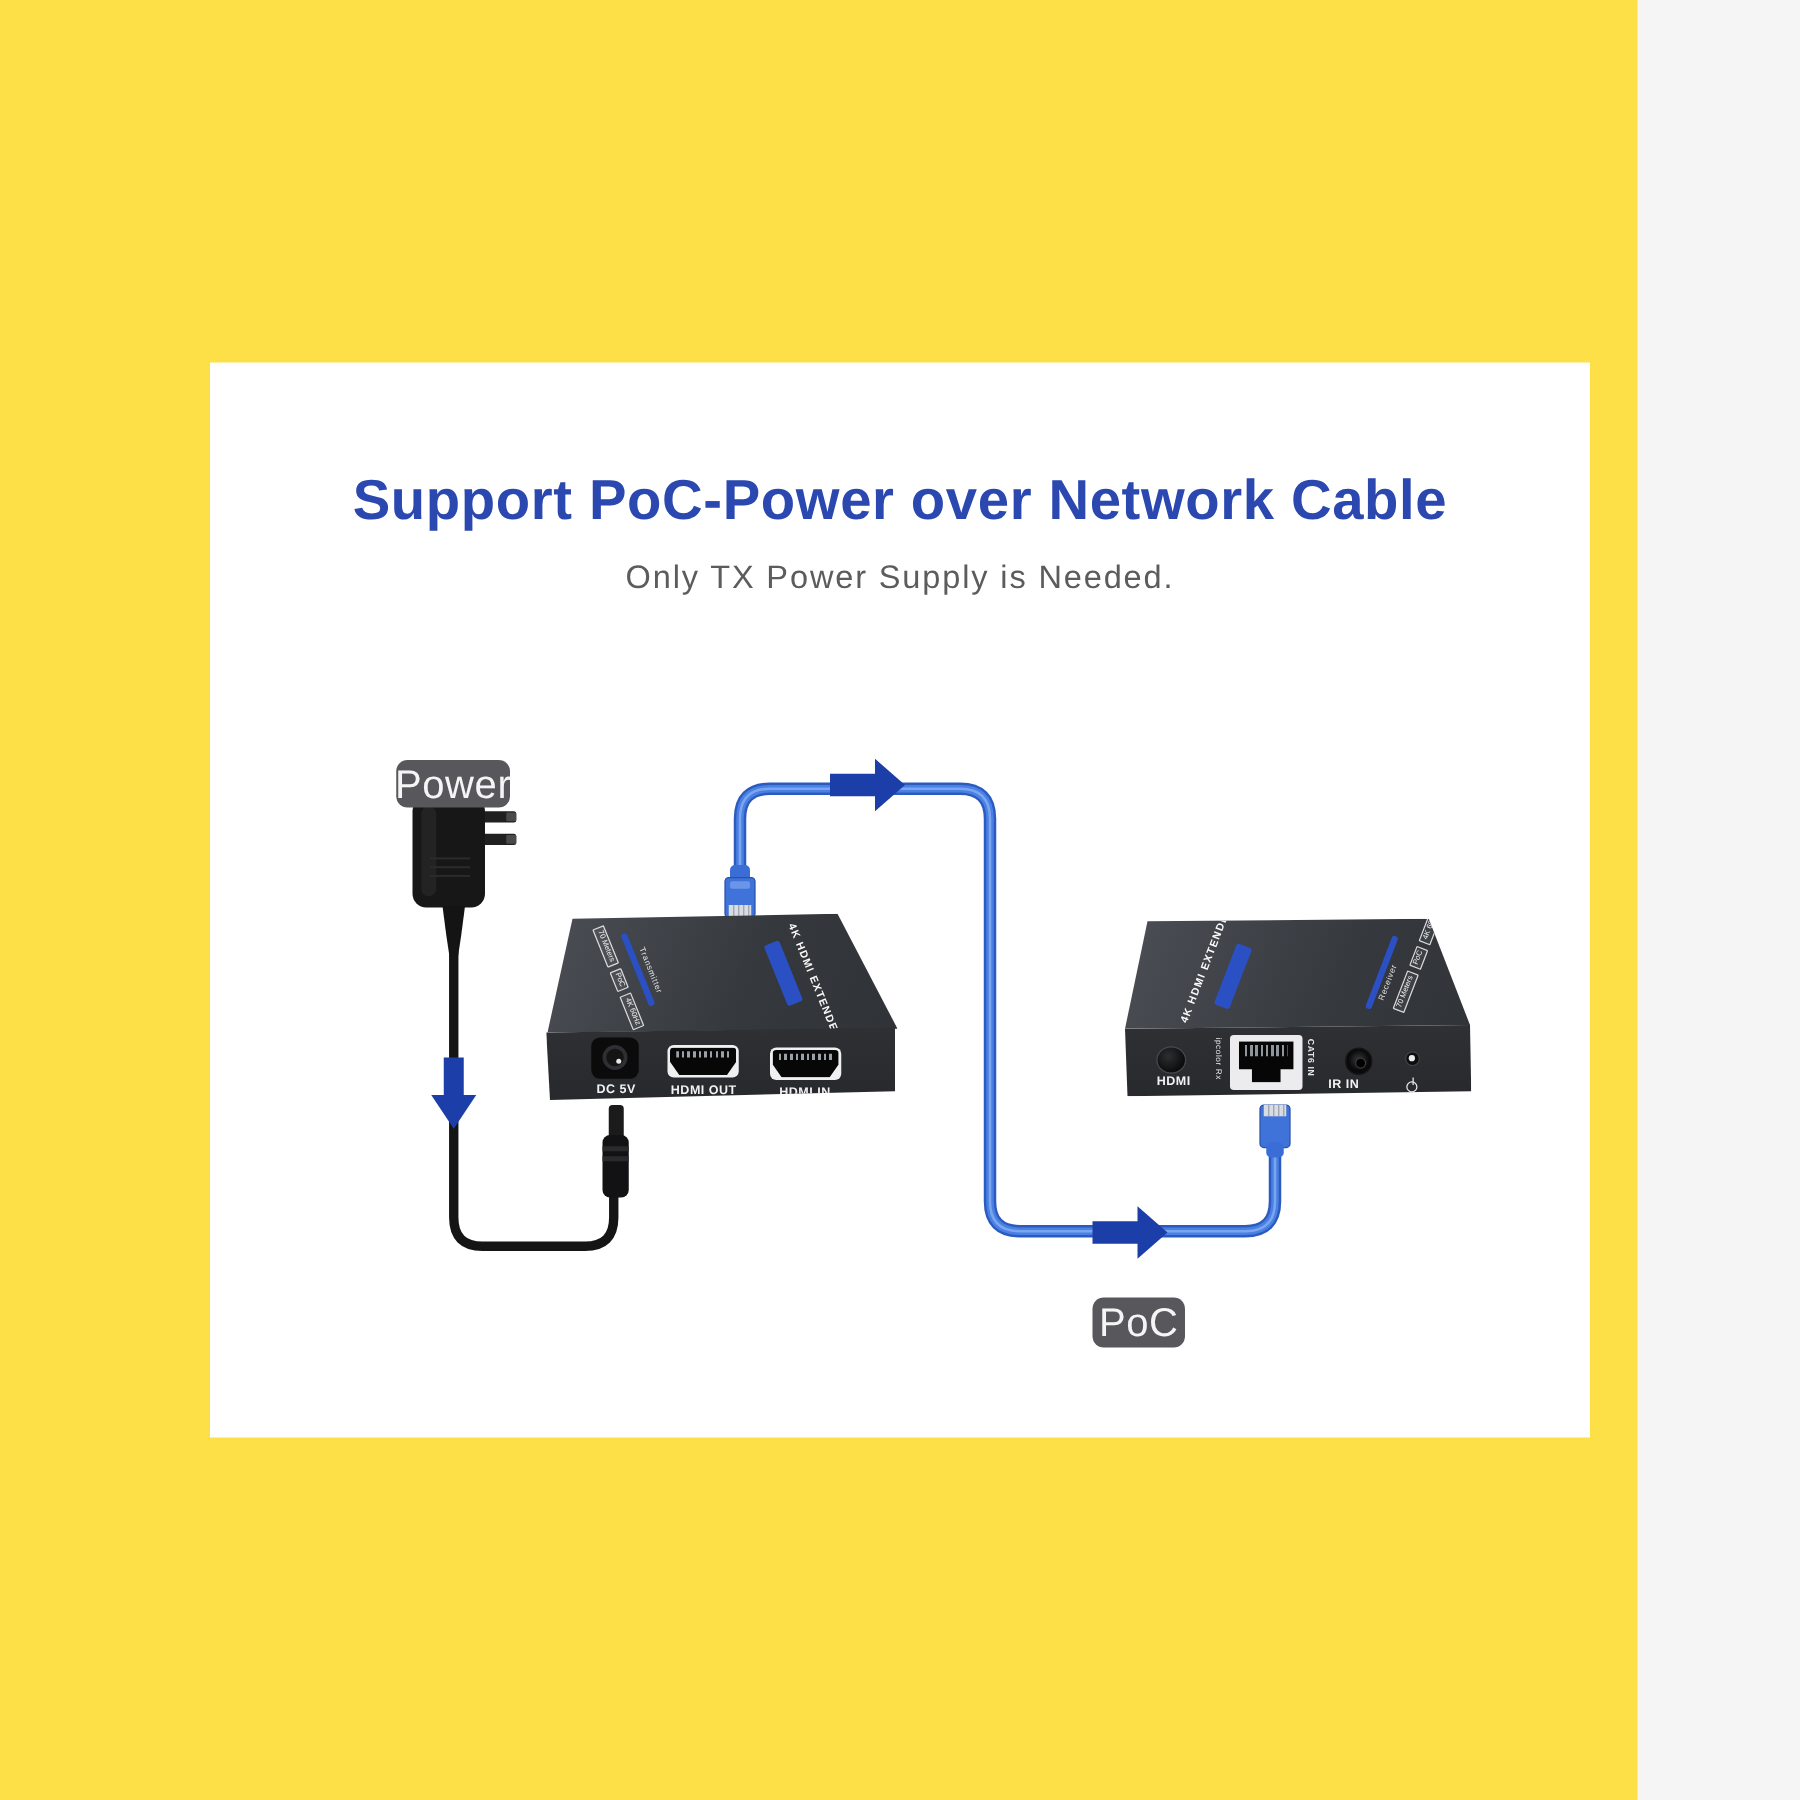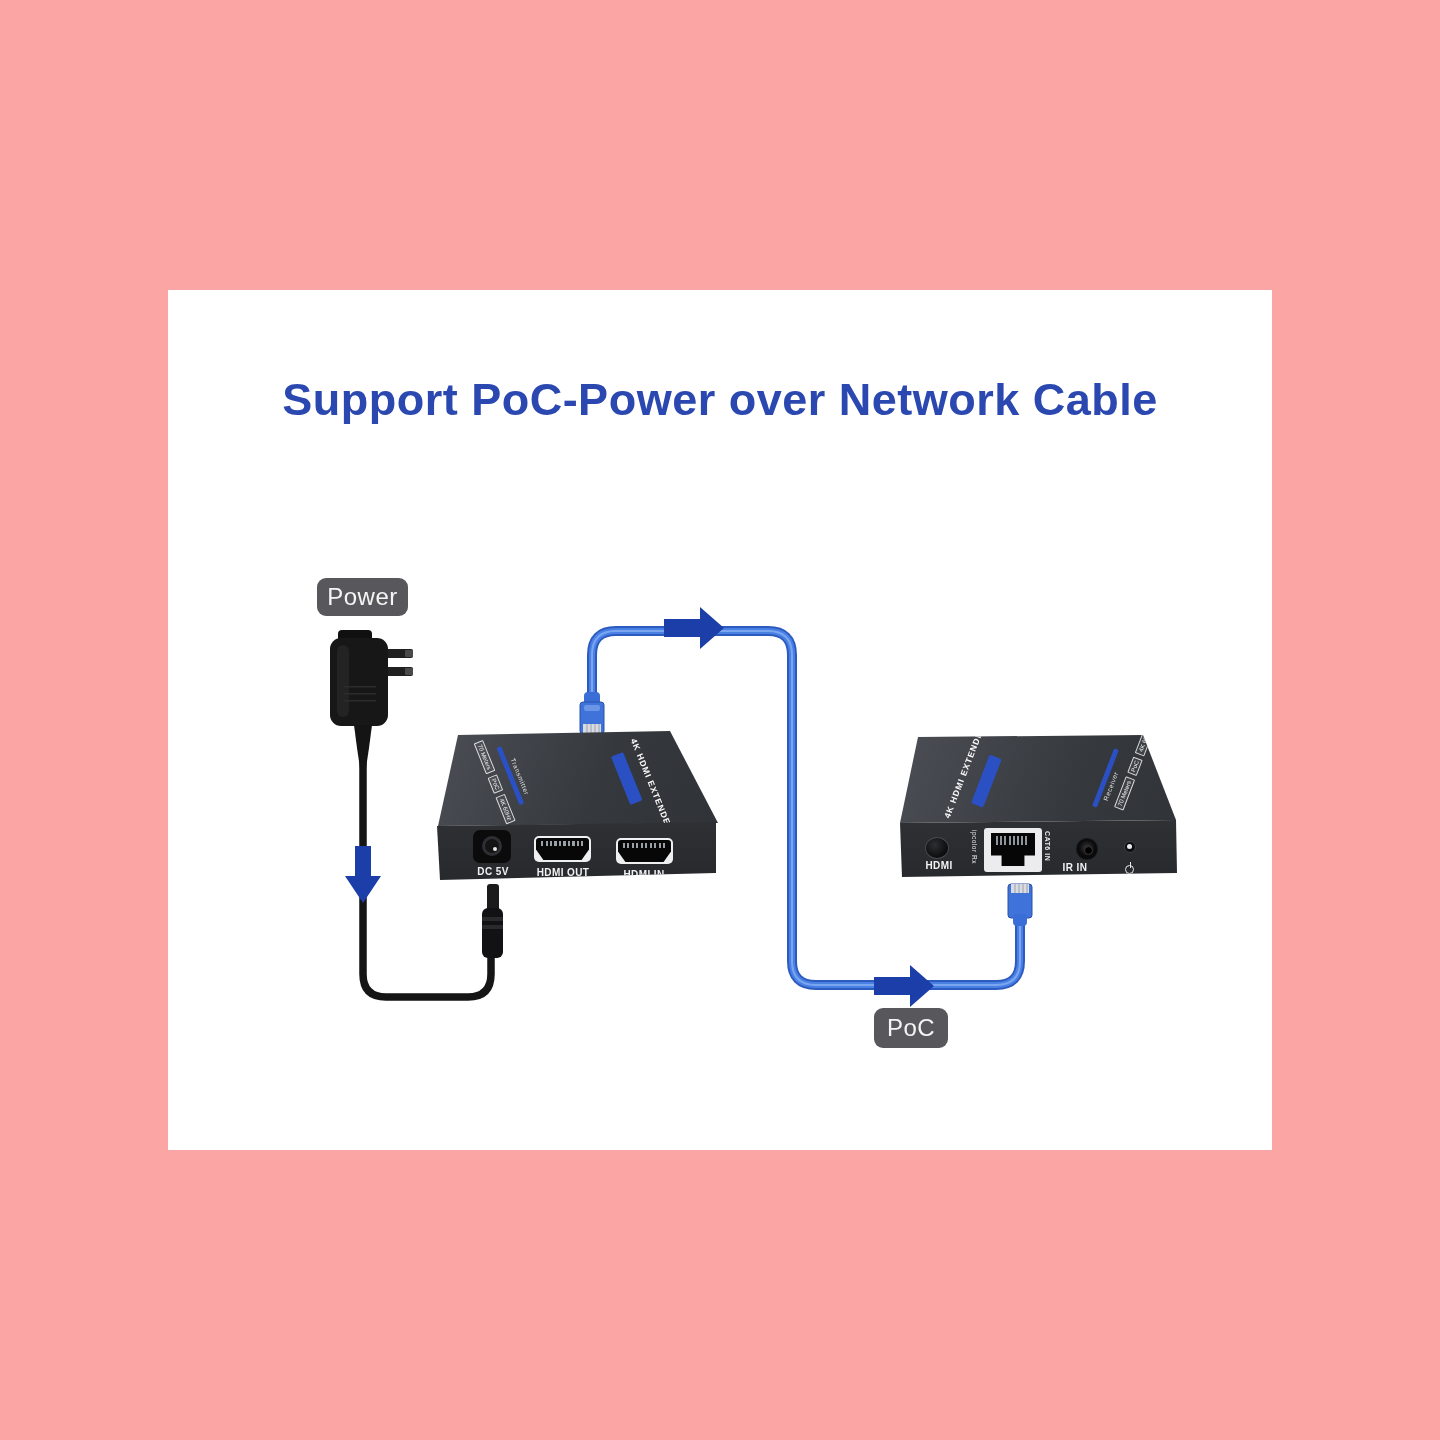--- a/index.html
+++ b/index.html
@@ -1,21 +1,21 @@
 <!DOCTYPE html>
 <html><head>
 <meta charset="utf-8">
 <style>
   html,body{margin:0;padding:0;background:#f5f5f6;}
-  #stage{position:relative;width:1440px;height:1440px;background:#fca5a5;font-family:"Liberation Sans",sans-serif;overflow:hidden;}
+  #stage{position:relative;width:1310px;height:1440px;background:#fde047;font-family:"Liberation Sans",sans-serif;overflow:hidden;}
   #card{position:absolute;left:168px;top:290px;width:1104px;height:860px;background:#ffffff;}
   #title{position:absolute;left:168px;top:374px;width:1104px;text-align:center;font-size:45px;font-weight:700;color:#2a48b0;letter-spacing:.5px;z-index:2;}
   #subtitle{position:absolute;left:168px;top:446px;width:1104px;text-align:center;font-size:26px;color:#5c5c5e;letter-spacing:1.5px;z-index:2;}
   #wires{position:absolute;left:0;top:0;z-index:1;}
-  .pill{position:absolute;z-index:3;background:#58585c;color:#f5f5f5;border-radius:9px;display:flex;align-items:center;justify-content:center;font-size:24px;letter-spacing:.5px;}
+  .pill{position:absolute;z-index:3;background:#58585c;color:#f5f5f5;border-radius:9px;display:flex;align-items:center;justify-content:center;font-size:32px;letter-spacing:.5px;margin-top:30px;}
   #power-pill{left:317px;top:578px;width:91px;height:38px;}
   #poc-pill{left:874px;top:1008px;width:74px;height:40px;}
   .device{position:absolute;z-index:2;}
   #tx{left:430px;top:725px;width:360px;height:190px;}
   #rx{left:895px;top:725px;width:392px;height:190px;}
   .face{position:absolute;inset:0;}
   #tx .top{clip-path:polygon(28px 10px,240px 6px,288px 98px,8px 101px);background:linear-gradient(112deg,#4c4f55 0%,#35383d 45%,#2b2e32 100%);}
   #tx .front{clip-path:polygon(7px 101px,286px 97px,286px 148px,10px 155px);background:linear-gradient(180deg,#3e4146 0%,#2d2f33 55%,#232528 100%);}
   #rx .top{clip-path:polygon(23px 12px,248px 10px,281px 95px,5px 98px);background:linear-gradient(112deg,#4c4f55 0%,#35383d 45%,#2b2e32 100%);}
   #rx .front{clip-path:polygon(5px 98px,281px 95px,282px 148px,7px 152px);background:linear-gradient(180deg,#3e4146 0%,#2d2f33 55%,#232528 100%);}
@@ -64,20 +64,21 @@
   #lbl-hdmi-in{left:182px;top:144px;width:64px;}
   #lbl-reset{left:20px;top:135px;width:48px;}
   #lbl-ir{left:158px;top:137px;width:44px;}
 </style>
 </head>
 <body>
 
 <div id="stage">
   <div id="card"></div>
   <div id="title">Support PoC-Power over Network Cable</div>
+  <div id="subtitle">Only TX Power Supply is Needed.</div>
 
   <svg id="wires" width="1440" height="1440" viewBox="0 0 1440 1440">
 
     <g>
       <rect x="338" y="630" width="34" height="14" rx="4" fill="#101010"></rect>
       <rect x="386" y="649" width="27" height="9" rx="2" fill="#202020"></rect>
       <rect x="386" y="667" width="27" height="9" rx="2" fill="#202020"></rect>
       <rect x="405" y="650" width="8" height="7" rx="1" fill="#4a4a4a"></rect>
       <rect x="405" y="668" width="8" height="7" rx="1" fill="#4a4a4a"></rect>
       <rect x="330" y="638" width="58" height="88" rx="11" fill="#171717"></rect>

